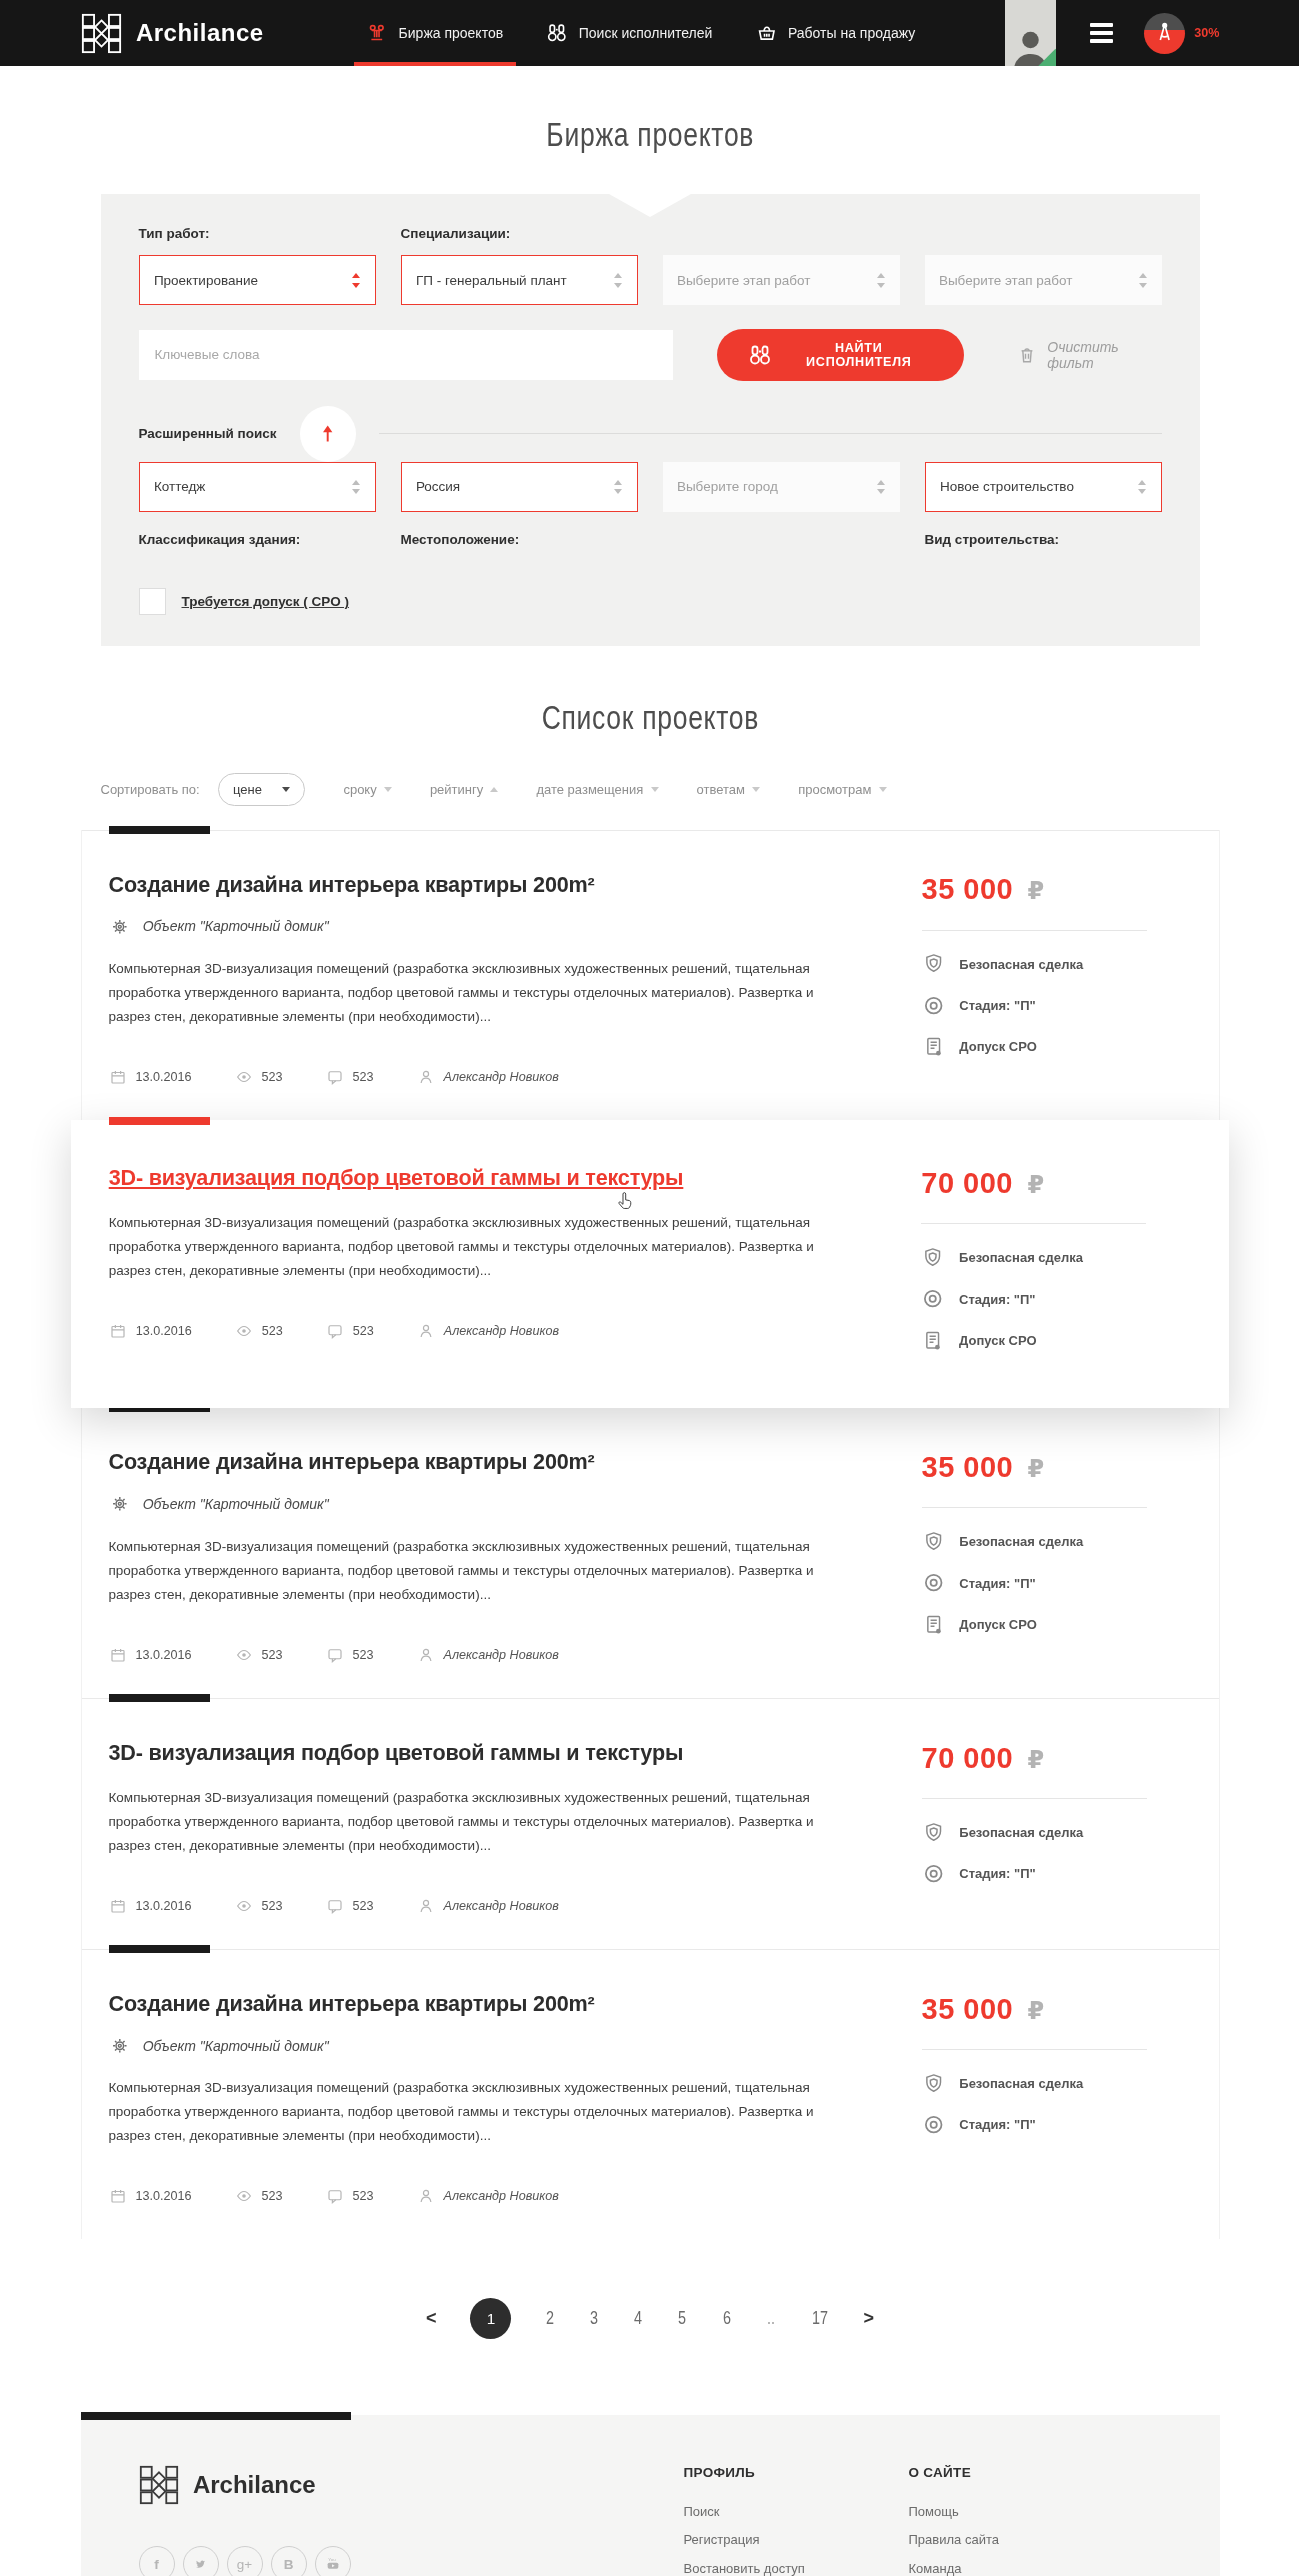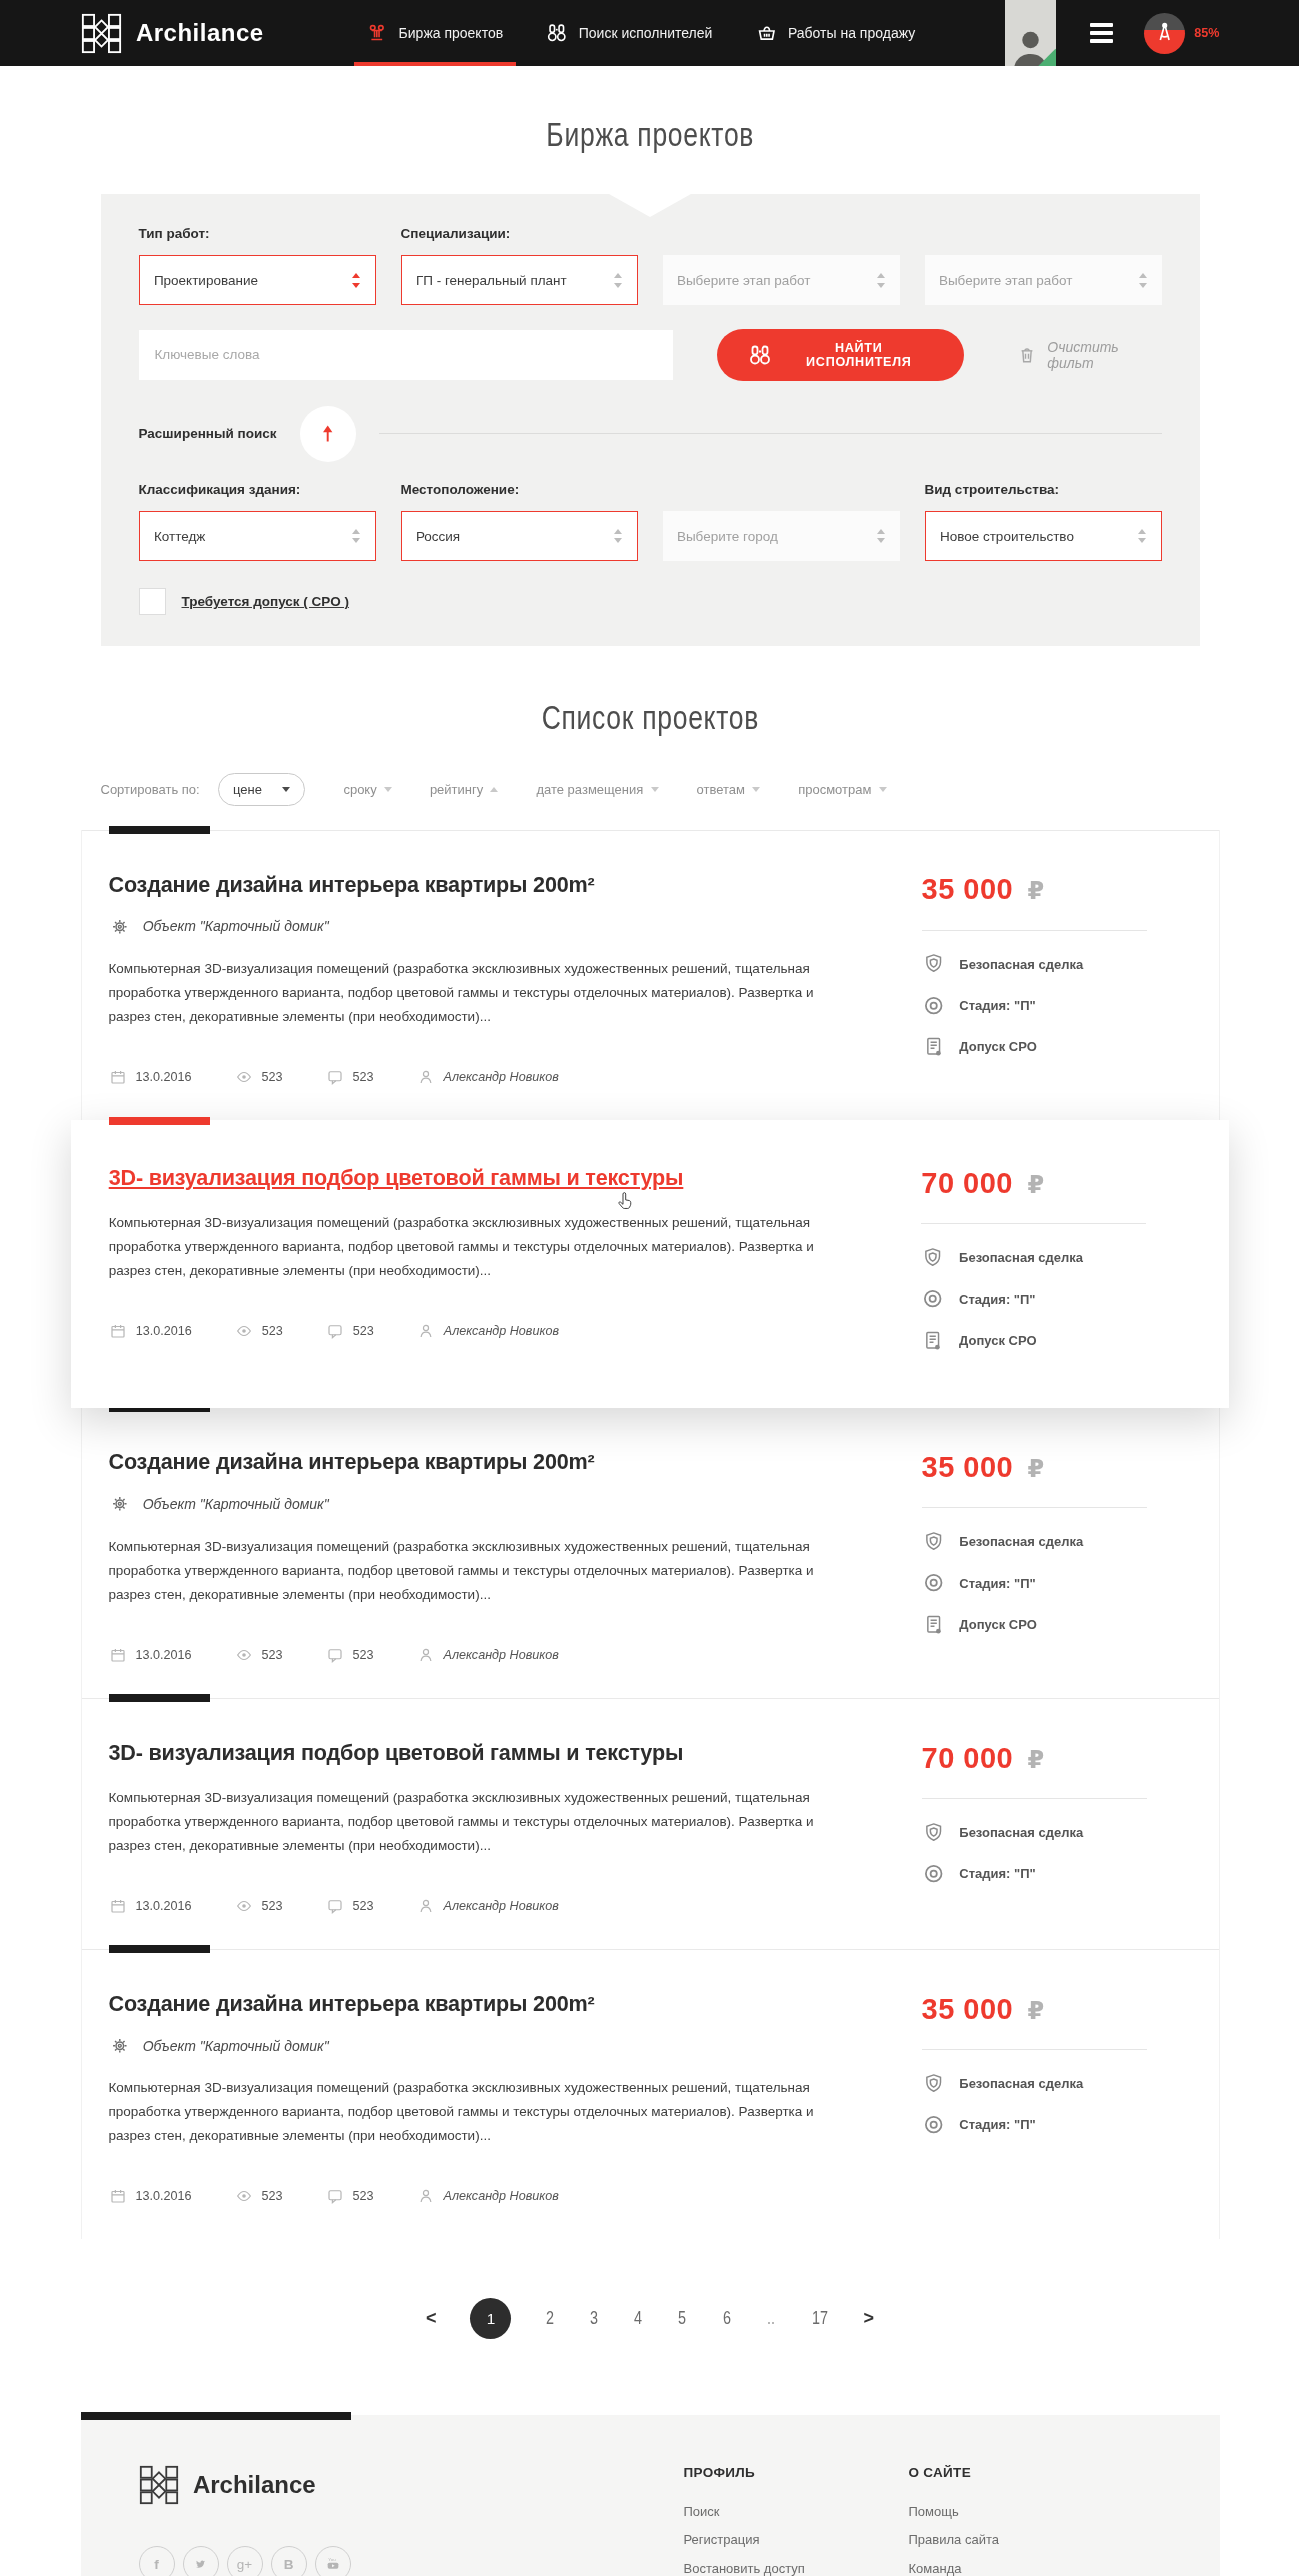--- a/index.html
+++ b/index.html
@@ -209,21 +209,21 @@
       </div>
       <div class="progress-avatar">
         <span>
           <svg width="23.4" height="23.4" viewBox="0 0 24 24" fill="none" stroke="#fff" stroke-width="1.7">
             <circle cx="12" cy="4.5" r="1.8" fill="#fff"></circle>
             <path d="M11.2 6.5L7.5 19.5M12.8 6.5l3.7 13"></path>
             <path d="M8.6 15.2c2.2 1.4 4.6 1.4 6.8 0"></path>
           </svg>
         </span>
       </div>
-      <span class="percent">85%</span>
+      <span class="percent">30%</span>
     </div>
   </div>
 </header>
 
 <div class="container">
 
   <h1 class="display-heading"><span>Биржа проектов</span></h1>
 
   <section class="filter-panel">
     <span class="notch"></span>
@@ -298,26 +298,20 @@
         <span>
           <svg width="23.4" height="23.4" viewBox="0 0 24 24">
             <path d="M12 20V9" stroke="#ee3a2e" stroke-width="2" fill="none"></path>
             <path d="M12 3.5L7.2 10.5h9.6z" fill="#ee3a2e"></path>
           </svg>
         </span>
       </span>
       <span class="adv-line"></span>
     </div>
 
-    <div class="fgrid frow3">
-      <div class="flabel">Классификация здания:</div>
-      <div class="flabel">Местоположение:</div>
-      <div></div>
-      <div class="flabel">Вид строительства:</div>
-    </div>
     <div class="fgrid">
       <div class="select red">
         <span>Коттедж</span>
         <span class="updown">
             <i class="tri-up"></i>
             <i class="tri-dn"></i>
           </span>
       </div>
       <div class="select red">
         <span>Россия</span>
@@ -333,20 +327,26 @@
             <i class="tri-dn"></i>
           </span>
       </div>
       <div class="select red">
         <span>Новое строительство</span>
         <span class="updown">
             <i class="tri-up"></i>
             <i class="tri-dn"></i>
           </span>
       </div>
+    </div>
+    <div class="fgrid frow3">
+      <div class="flabel">Классификация здания:</div>
+      <div class="flabel">Местоположение:</div>
+      <div></div>
+      <div class="flabel">Вид строительства:</div>
     </div>
 
     <div class="checkbox-row">
       <span class="checkbox"></span>
       <span class="checkbox-label">Требуется допуск ( СРО )</span>
     </div>
   </section>
 
   <h2 class="display-heading"><span>Список проектов</span></h2>
 

